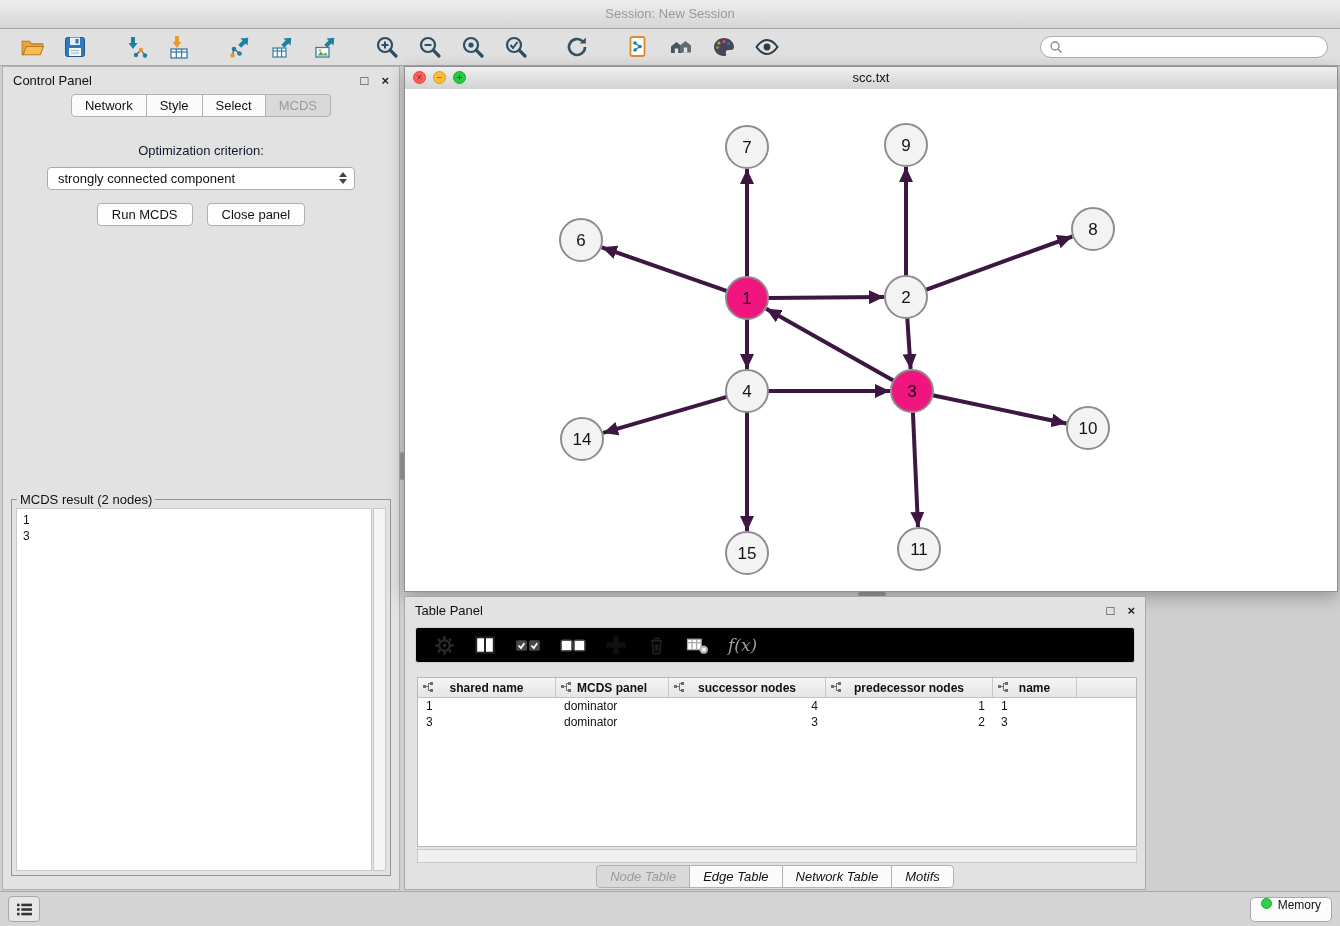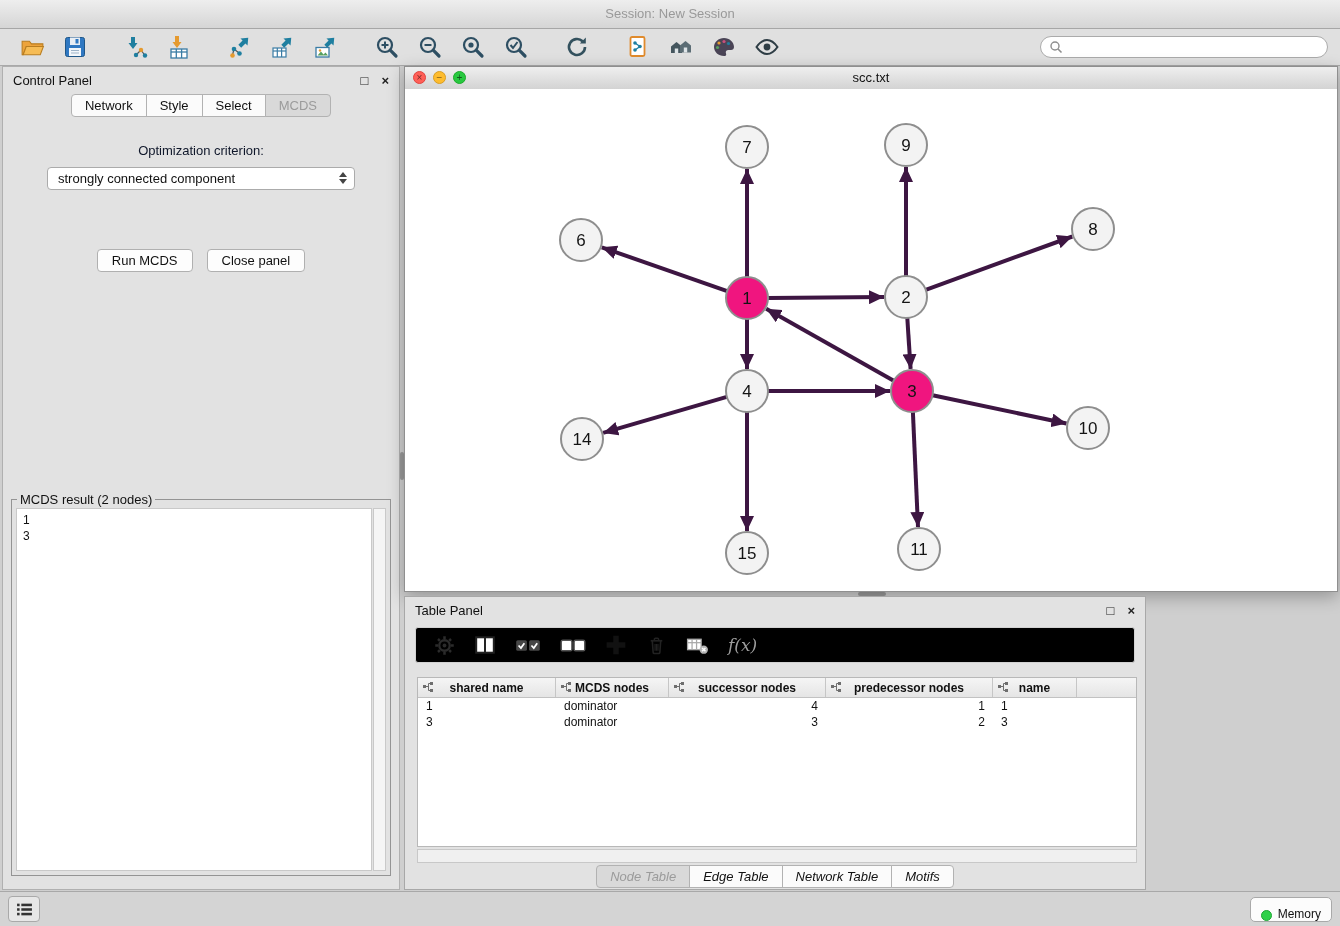--- a/index.html
+++ b/index.html
@@ -38,21 +38,21 @@
   .opt-label{text-align:center;font-size:13px;margin-top:26px;color:#0f172a;}
   .combo{width:308px;height:23px;margin:9px auto 0;background:#fff;border:1px solid #ababab;
     border-radius:4px;display:flex;align-items:center;padding:0 24px 0 10px;font-size:13px;
     position:relative;box-sizing:border-box;color:#111;}
   .combo-arrows{position:absolute;right:7px;top:4px;display:flex;flex-direction:column;gap:2px;}
   .combo-arrows i{display:block;width:0;height:0;border-left:4px solid transparent;border-right:4px solid transparent;}
   .arrow-up{border-bottom:5px solid #444;}
   .arrow-down{border-top:5px solid #444;}
   .cp-buttons{display:flex;justify-content:center;gap:14px;margin-top:13px;}
   .cp-buttons button{font-size:13px;padding:3px 14px;background:#fdfdfd;border:1px solid #b0b0b0;
-    border-radius:4px;color:#111;font-family:"Liberation Sans",sans-serif;cursor:default;margin-top:46px;}
+    border-radius:4px;color:#111;font-family:"Liberation Sans",sans-serif;cursor:default;}
   .result-box{position:absolute;left:8px;right:8px;top:425px;bottom:13px;border:1px solid #949494;
     margin:0;padding:0;}
   .result-box legend{font-size:13px;margin-left:5px;padding:0 3px;color:#111;}
   .result-list{position:absolute;left:4px;right:18px;top:1px;bottom:4px;background:#fff;
     border:1px solid #c9c9c9;font-size:12px;padding:3px 6px;line-height:16px;color:#111;}
   .result-scroll{position:absolute;right:4px;top:1px;bottom:4px;width:13px;background:#f5f5f5;
     border:1px solid #c9c9c9;box-sizing:border-box;}
   
   .v-handle{position:absolute;left:400px;top:452px;width:4px;height:28px;background:#9a9a9a;border-radius:2px;}
   .h-handle{position:absolute;left:858px;top:592px;width:28px;height:4px;background:#9a9a9a;border-radius:2px;}
@@ -91,21 +91,21 @@
   .td.left{text-align:left;}
   .tp-hscroll{position:absolute;left:12px;right:8px;top:252px;height:14px;background:#f0f0f0;
     border:1px solid #c8c8c8;box-sizing:border-box;}
   .tp-tabs{position:absolute;left:0;right:0;top:268px;display:flex;justify-content:center;font-style:italic;}
   
   .statusbar{position:absolute;left:0;top:891px;width:100%;height:35px;background:#d4d4d4;
     border-top:1px solid #a8a8a8;display:flex;align-items:center;padding:0 8px;box-sizing:border-box;}
   .sb-left-btn{width:30px;height:24px;background:#e7e7e7;border:1px solid #a9a9a9;border-radius:4px;
     display:flex;align-items:center;justify-content:center;cursor:default;}
   .memory-btn{margin-left:auto;height:23px;background:#fcfcfc;border:1px solid #a9a9a9;border-radius:5px;
-    display:flex;align-items:flex-end;gap:6px;padding:0 10px;font-size:12px;color:#111;
+    display:flex;align-items:flex-start;gap:6px;padding:0 10px;font-size:12px;color:#111;
     font-family:"Liberation Sans",sans-serif;cursor:default;}
   .memory-dot{width:9px;height:9px;border-radius:50%;background:#2fd14a;border:1px solid #1fa636;}
 </style>
 </head>
 <body>
 
 <div class="titlebar">
   <span>Session: New Session</span>
 </div>
 
@@ -463,21 +463,21 @@
             <path d="M1 4h3v3H1zM8 1h3v3H8zM8 8h3v3H8z" fill="#6e6e6e"></path>
             <path d="M4 5.5h2.5M6.5 2.5v7M6.5 2.5H8M6.5 9.5H8" stroke="#6e6e6e" fill="none" stroke-width="1"></path>
           </svg>
           <span>shared name</span>
         </div>
         <div class="th" style="width: 113px;">
           <svg width="12" height="12" viewBox="0 0 12 12">
             <path d="M1 4h3v3H1zM8 1h3v3H8zM8 8h3v3H8z" fill="#6e6e6e"></path>
             <path d="M4 5.5h2.5M6.5 2.5v7M6.5 2.5H8M6.5 9.5H8" stroke="#6e6e6e" fill="none" stroke-width="1"></path>
           </svg>
-          <span>MCDS nodes</span>
+          <span>MCDS panel</span>
         </div>
         <div class="th" style="width: 157px;">
           <svg width="12" height="12" viewBox="0 0 12 12">
             <path d="M1 4h3v3H1zM8 1h3v3H8zM8 8h3v3H8z" fill="#6e6e6e"></path>
             <path d="M4 5.5h2.5M6.5 2.5v7M6.5 2.5H8M6.5 9.5H8" stroke="#6e6e6e" fill="none" stroke-width="1"></path>
           </svg>
           <span>successor nodes</span>
         </div>
         <div class="th" style="width: 167px;">
           <svg width="12" height="12" viewBox="0 0 12 12">

